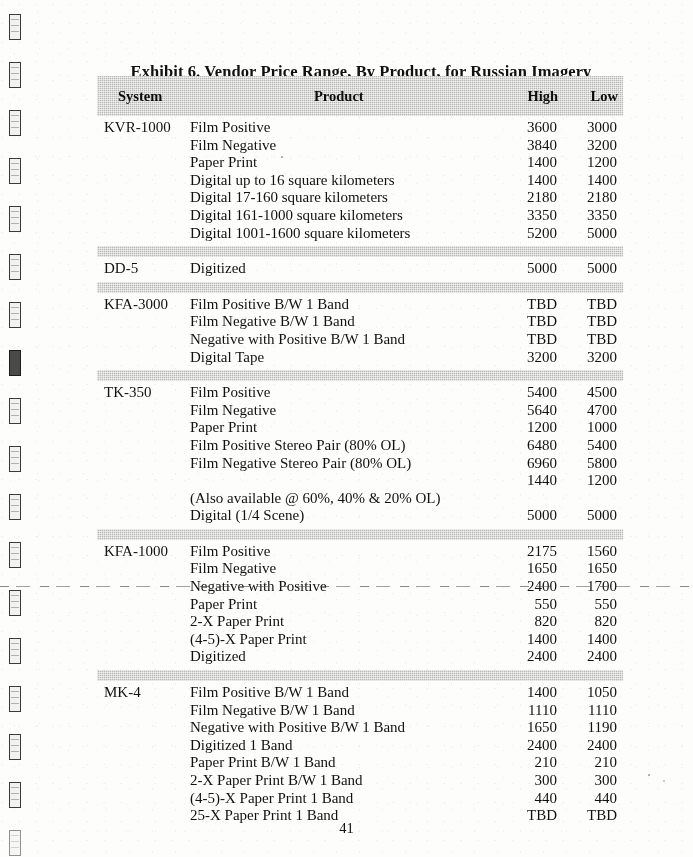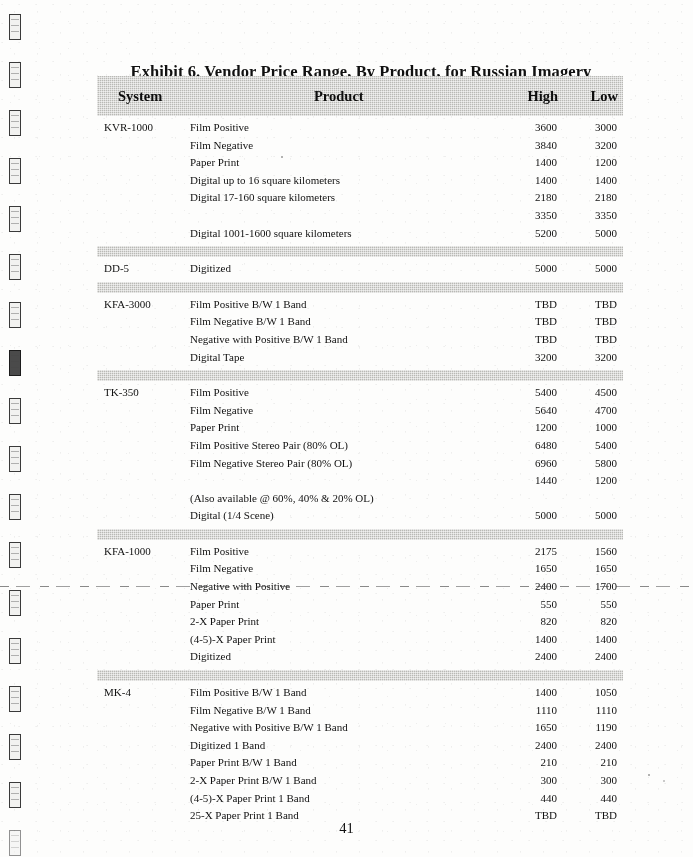--- a/index.html
+++ b/index.html
@@ -114,21 +114,21 @@
   .hdr .c-high { left: 0; width: 461px; text-align: right; }
   .hdr .c-low  { left: 0; width: 521px; text-align: right; }
 
   .sep { height: 11px; }
 
   .block { padding: 3px 0 4px 0; }
 
   .row {
     position: relative;
     height: 17.6px;
-    font-size: 11px;
+    font-size: 15px;
     line-height: 17.6px;
     white-space: nowrap;
   }
   .row .sys {
     position: absolute;
     left: 7px;
     top: 0;
   }
   .row .prod {
     position: absolute;
@@ -247,20 +247,21 @@
             <span class="low">1400</span>
           </div>
           <div class="row">
             <span class="sys"></span>
             <span class="prod">Digital 17-160 square kilometers</span>
             <span class="high">2180</span>
             <span class="low">2180</span>
           </div>
           <div class="row">
             <span class="sys"></span>
+            <span class="prod">Digital 161-1000 square kilometers</span>
             <span class="high">3350</span>
             <span class="low">3350</span>
           </div>
           <div class="row">
             <span class="sys"></span>
             <span class="prod">Digital 1001-1600 square kilometers</span>
             <span class="high">5200</span>
             <span class="low">5000</span>
           </div>
         </div>

